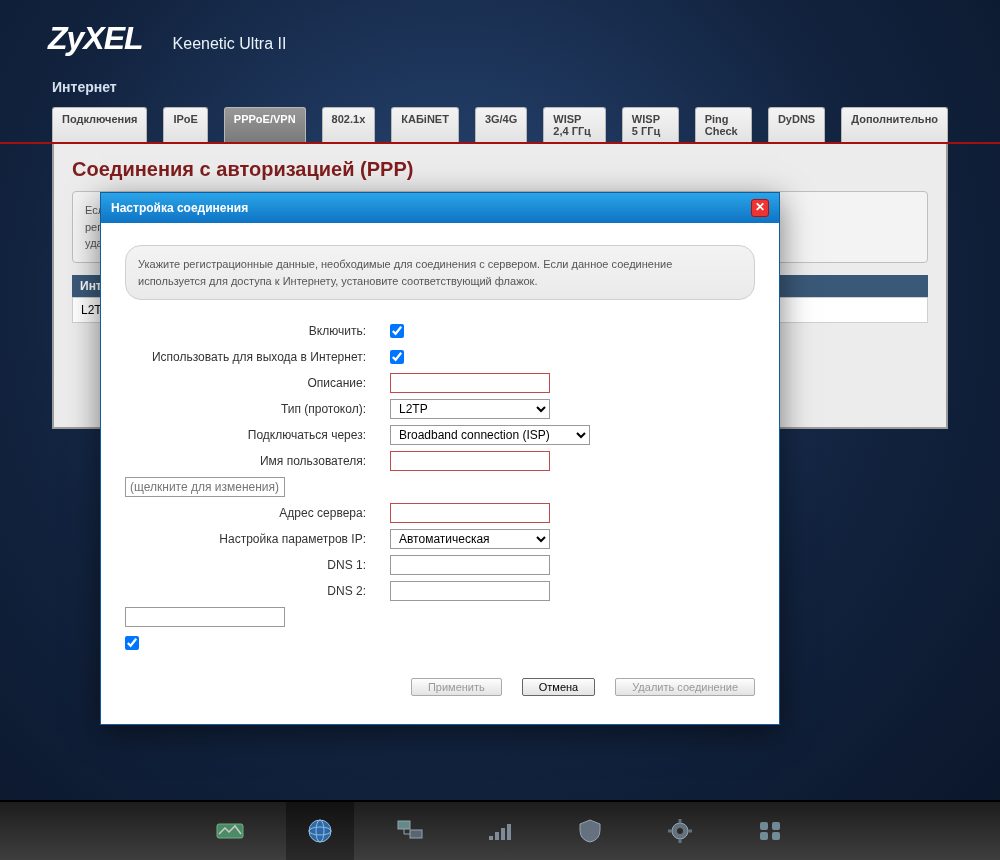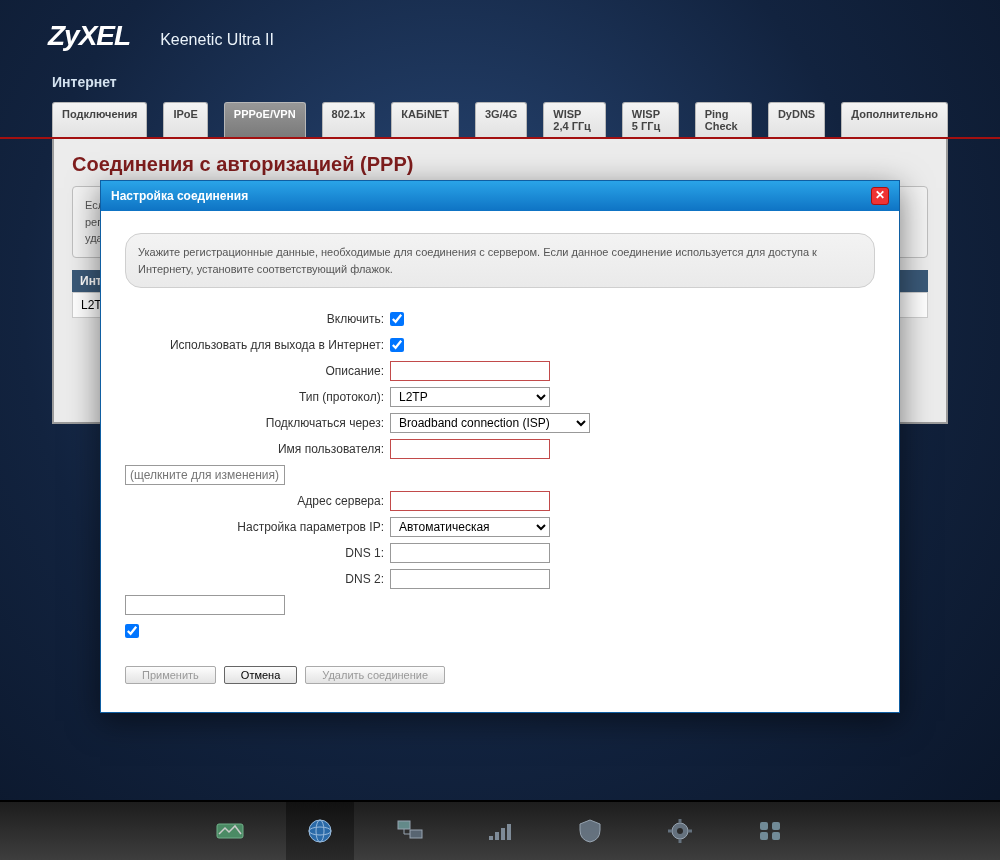--- a/index.html
+++ b/index.html
@@ -8,21 +8,21 @@
   font-size: 12px;
   background: radial-gradient(ellipse at 45% 35%, #2a4a7a 0%, #12233f 55%, #0a1528 100%);
   width: 1000px;
   height: 860px;
   position: relative;
   overflow: hidden;
 }
 .header { padding: 20px 0 12px 48px; display: flex; align-items: baseline; gap: 30px; }
 .logo {
   color: #fff;
-  font-size: 28px;
+  font-size: 32px;
   font-weight: bold;
   font-style: italic;
   letter-spacing: -1px;
 }
 .model { color: #eaf2f9; font-size: 16px; font-weight: normal; }
 .page-title { color: #d4e2ef; font-size: 14px; font-weight: bold; padding: 10px 0 12px 52px; }
 .tabs {
   display: flex;
   gap: 16px;
   padding: 0 52px;
@@ -72,22 +72,22 @@
   border-radius: 2px;
   color: #444;
   font-size: 11px;
   margin-left: 33px;
 }
 
 
 .modal {
   position: absolute;
   left: 100px;
-  top: 180px;
-  width: 800px;
+  top: 192px;
+  width: 680px;
   background: #fff;
   border: 1px solid #0f5ea2;
   box-shadow: 0 8px 30px rgba(0,0,0,0.5);
 }
 .modal-title {
   background: linear-gradient(#2aa4e8, #0e73c4);
   color: #fff;
   font-weight: bold;
   font-size: 12px;
   padding: 6px 10px;
@@ -120,38 +120,38 @@
 }
 .form-row {
   display: flex;
   align-items: center;
   margin-bottom: 4px;
   min-height: 22px;
 }
 .form-label {
   width: 265px;
   text-align: right;
-  padding-right: 6px;
+  padding-right: 24px;
   color: #333;
   font-size: 12px;
 }
 .form-input, .form-select {
   height: 20px;
   border: 1px solid #999;
   padding: 1px 4px;
   font-size: 12px;
   background: #fff;
 }
 .form-input.req, .form-select.req { border-color: #c24a4a; }
 .form-input.w-s { width: 160px; }
 .form-input.w-m, .form-select.w-m { width: 160px; }
 .form-select.w-l { width: 200px; }
 .pwd-ph { color: #888; font-style: normal; }
 .chk { width: 14px; height: 14px; }
-.btn-row { display: flex; gap: 8px; justify-content: flex-start; margin-top: 24px; }
+.btn-row { display: flex; gap: 20px; justify-content: flex-end; margin-top: 24px; }
 .btn {
   background: linear-gradient(#fdfdfd, #e3e3e3);
   border: 1px solid #aaa;
   padding: 2px 16px;
   border-radius: 2px;
   color: #444;
   font-size: 11px;
   cursor: pointer;
 }
 .btn:disabled { color: #999; cursor: default; }

